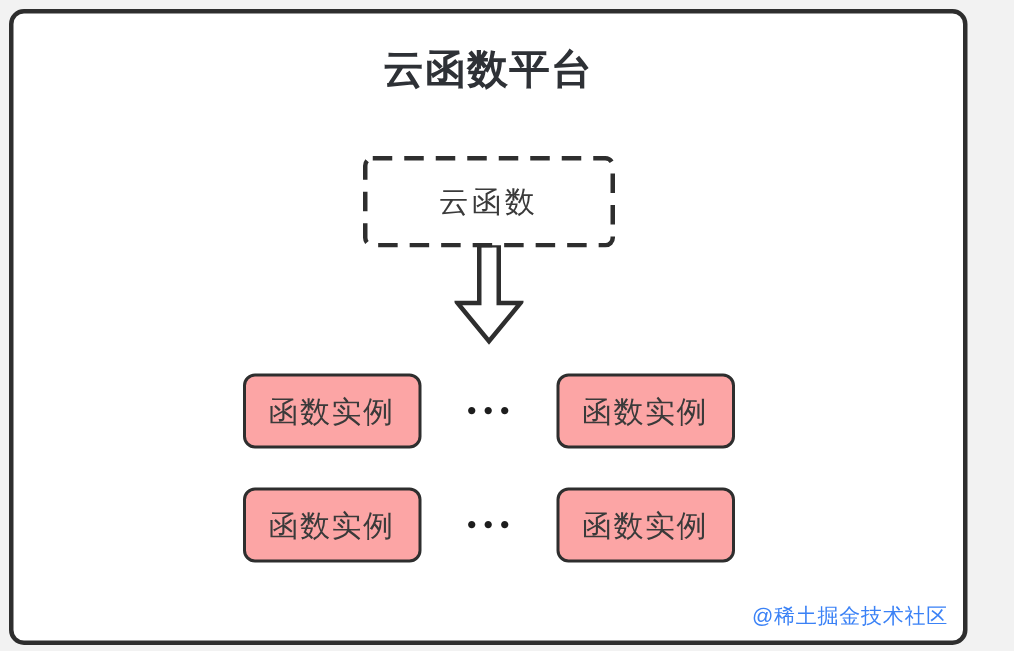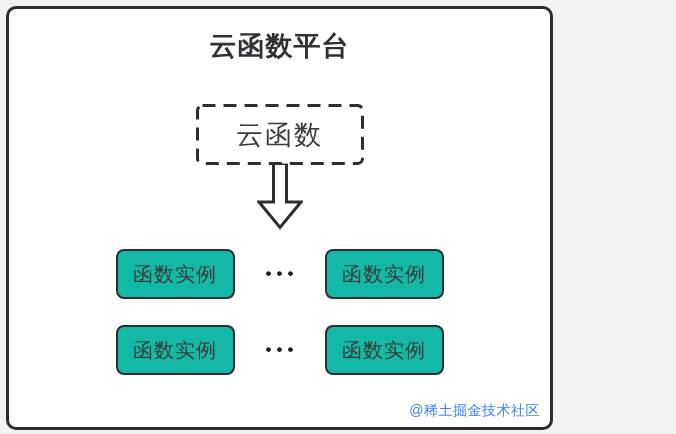--- a/index.html
+++ b/index.html
@@ -13,21 +13,21 @@
   }
   .page {
     position: relative;
     width: 676px;
     height: 434px;
   }
   .frame {
     position: absolute;
     left: 6px;
     top: 6px;
-    width: 547px;
+    width: 639px;
     height: 424px;
     box-sizing: border-box;
     border: 3px solid #2e2e2e;
     border-radius: 10px;
     background: #ffffff;
     display: flex;
     flex-direction: column;
     align-items: center;
   }
   .title {
@@ -47,41 +47,41 @@
     align-items: center;
     justify-content: center;
   }
   .node-dashed svg.dash-rect {
     position: absolute;
     left: 0;
     top: 0;
   }
   .node-label {
     position: relative;
-    font-size: 27px;
+    font-size: 20px;
     color: #3a3a3a;
     letter-spacing: 2px;
   }
   .arrow-svg {
     display: block;
     margin-top: -3px;
   }
   .row {
     display: flex;
     align-items: center;
   }
   .row-1 { margin-top: 19px; }
   .row-2 { margin-top: 26px; }
   .instance-box {
     box-sizing: border-box;
     width: 119px;
     height: 50px;
     border: 2.5px solid #2e2e2e;
     border-radius: 8px;
-    background: #14b8a6;
+    background: #fca5a5;
     display: flex;
     align-items: center;
     justify-content: center;
   }
   .instance-label {
     font-size: 20px;
     color: #3a3a3a;
     letter-spacing: 1px;
   }
   .dots {

